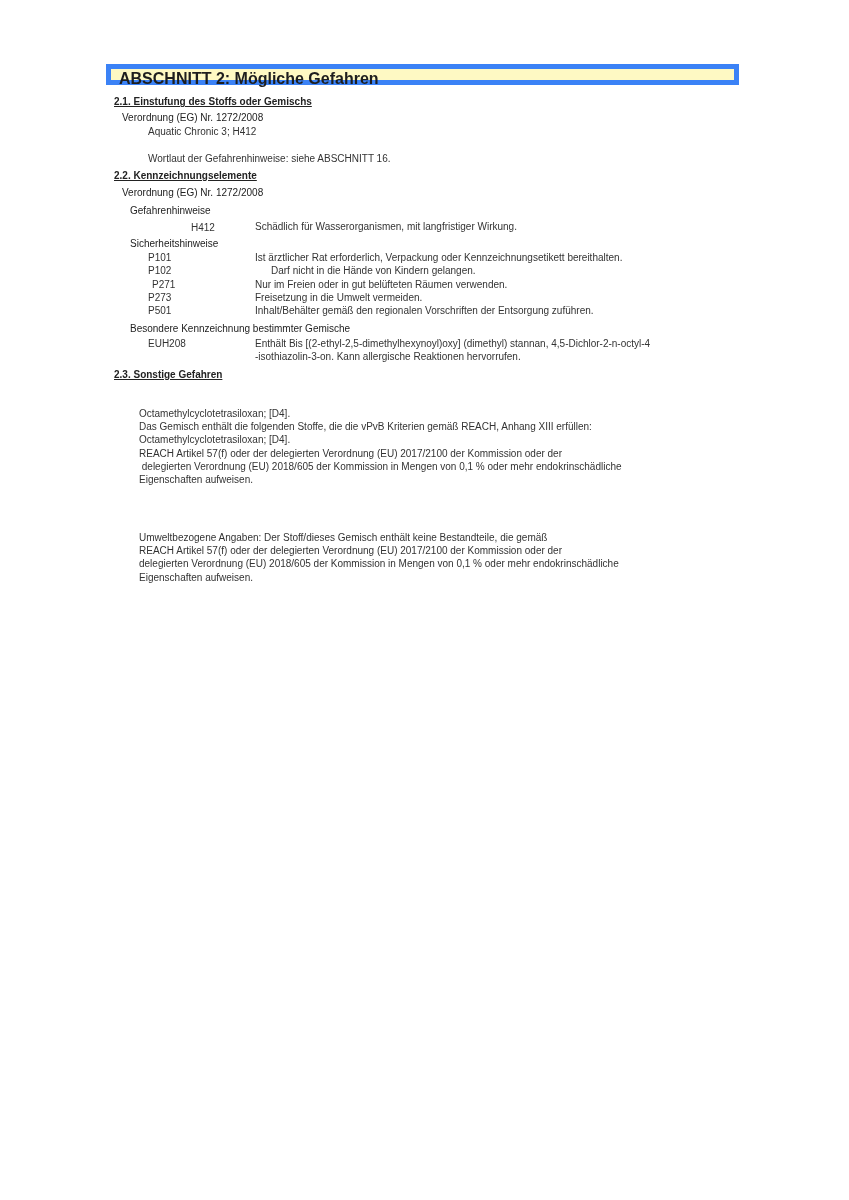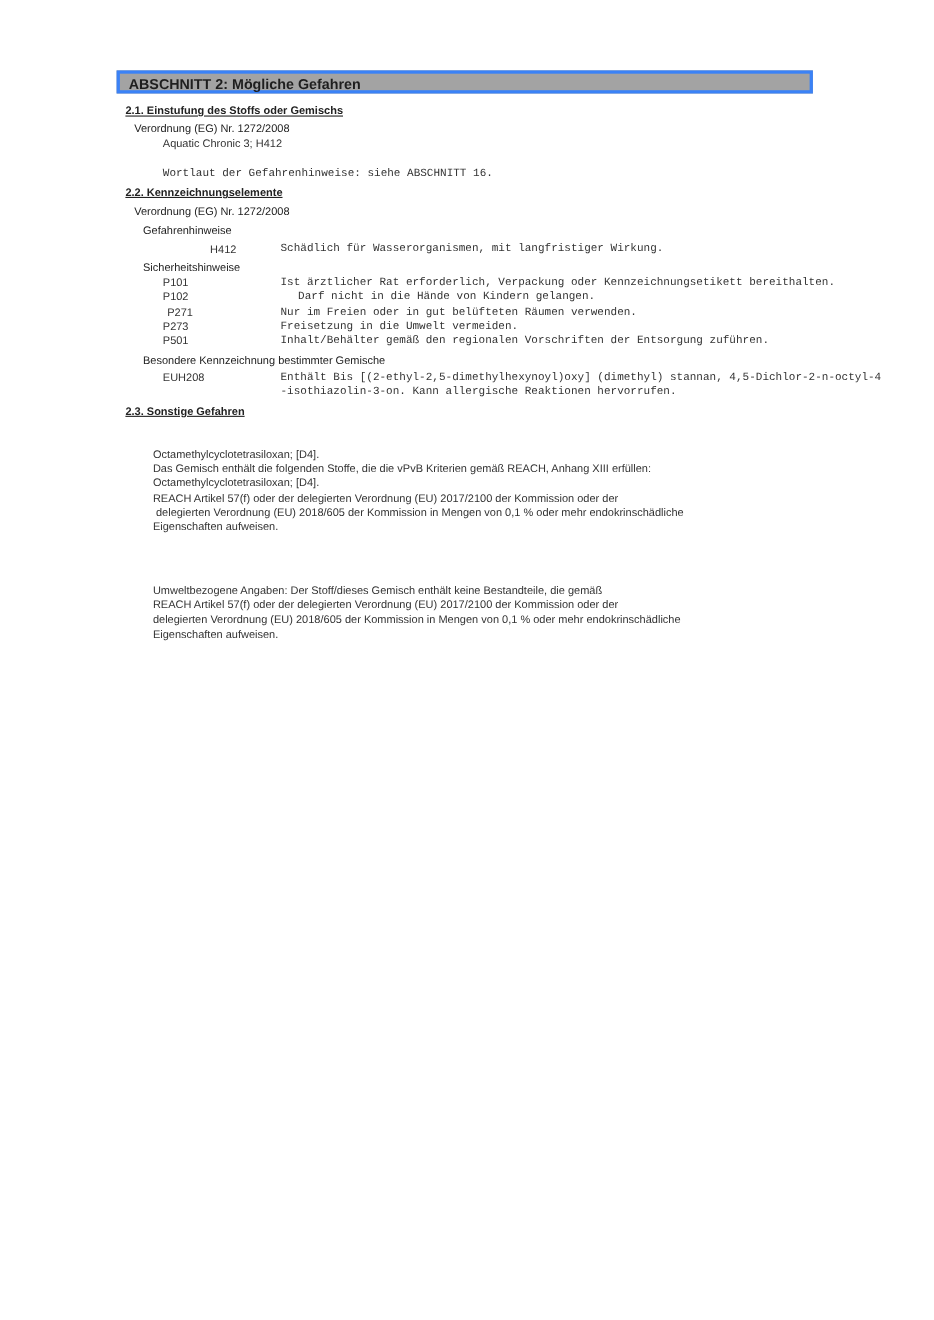--- a/index.html
+++ b/index.html
@@ -3,30 +3,30 @@
 <meta charset="utf-8">
 <style>
   html, body { margin: 0; padding: 0; background: #ffffff; }
   body {
     width: 849px; height: 1200px; position: relative; overflow: hidden;
     font-family: "Liberation Sans", sans-serif; color: #2a2a2a;
     font-size: 10px;
   }
   .section-header {
     position: absolute; left: 106px; top: 64px; width: 633px; height: 21px;
-    background: #a3a3a3; border: 3px solid #3b82f6;
+    background: #fef9c3; border: 5px solid #3b82f6;
     box-sizing: border-box;
-    font-weight: bold; font-size: 13px; color: #1e1e1e;
+    font-weight: bold; font-size: 16px; color: #1e1e1e;
     line-height: 19px; padding-left: 8px;
   }
   .abs { position: absolute; white-space: nowrap; line-height: 12px; }
   .sub { font-weight: bold; text-decoration: underline; font-size: 10px; color: #222; }
   .bold { font-weight: normal; color: #222; }
   .code { color: #333; }
-  .desc { color: #333; font-family: Liberation Mono, monospace; }
+  .desc { color: #333; }
   .para { position: absolute; left: 139px; width: 560px; line-height: 13.2px; color: #333; font-size: 10px; }
   .para div { white-space: nowrap; }
 </style>
 </head>
 <body>
 
 <div class="section-header">
   <span>ABSCHNITT 2: Mögliche Gefahren</span>
 </div>
 

